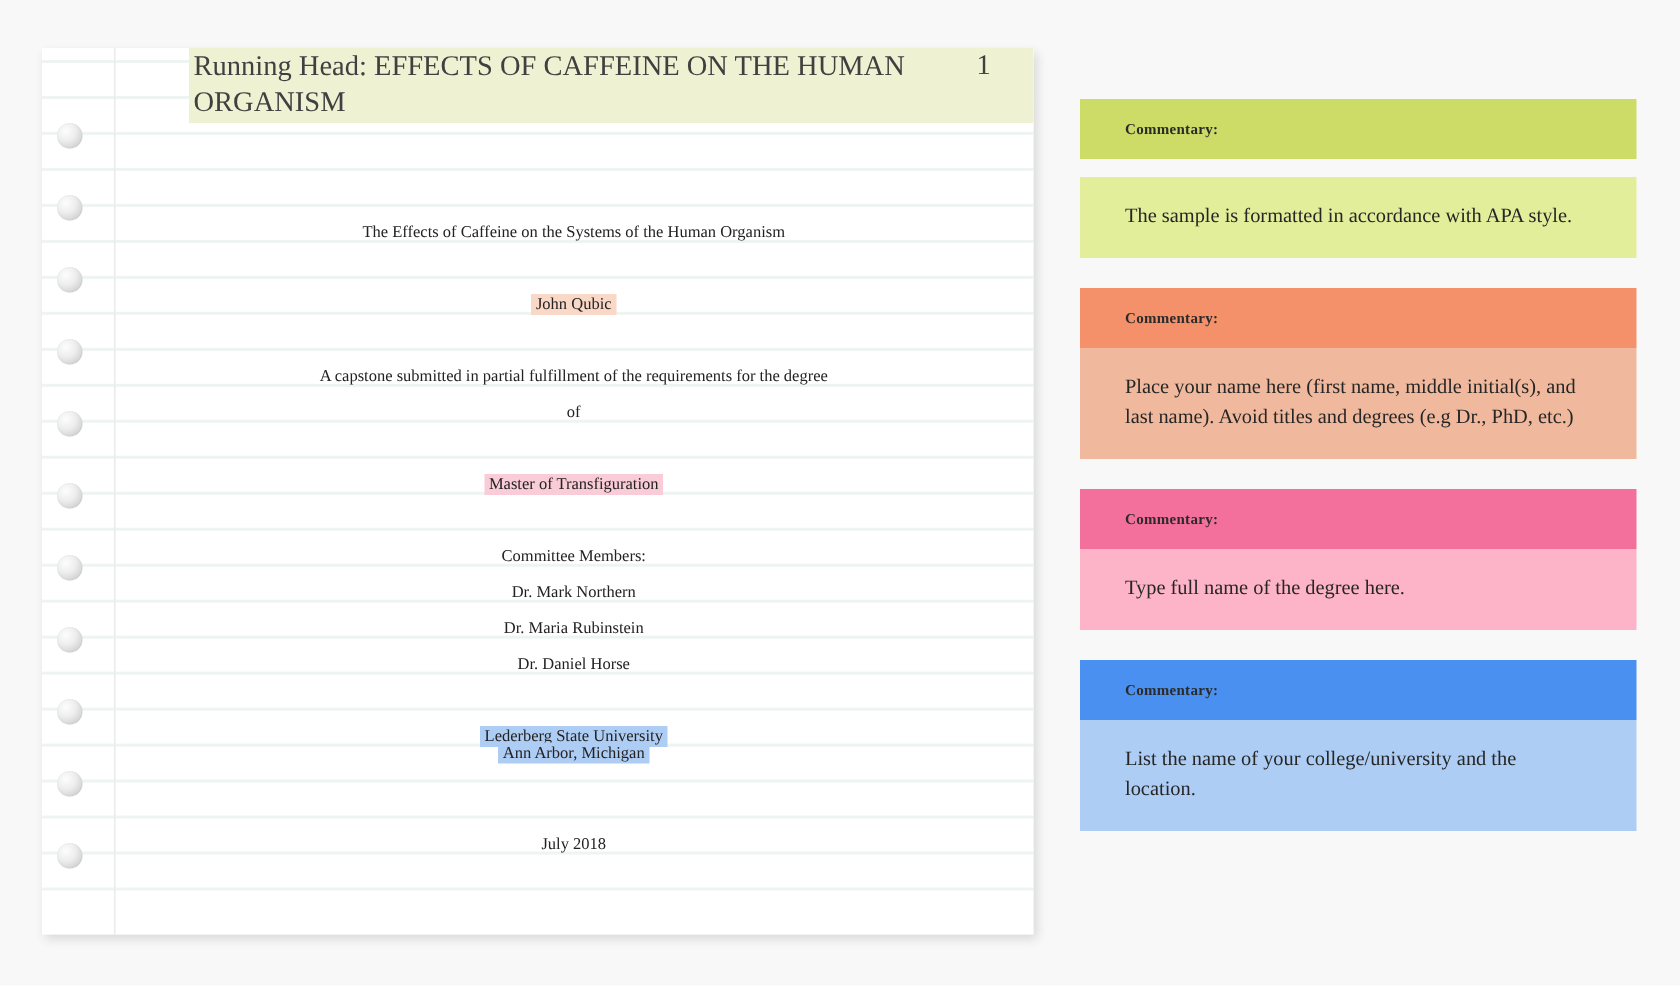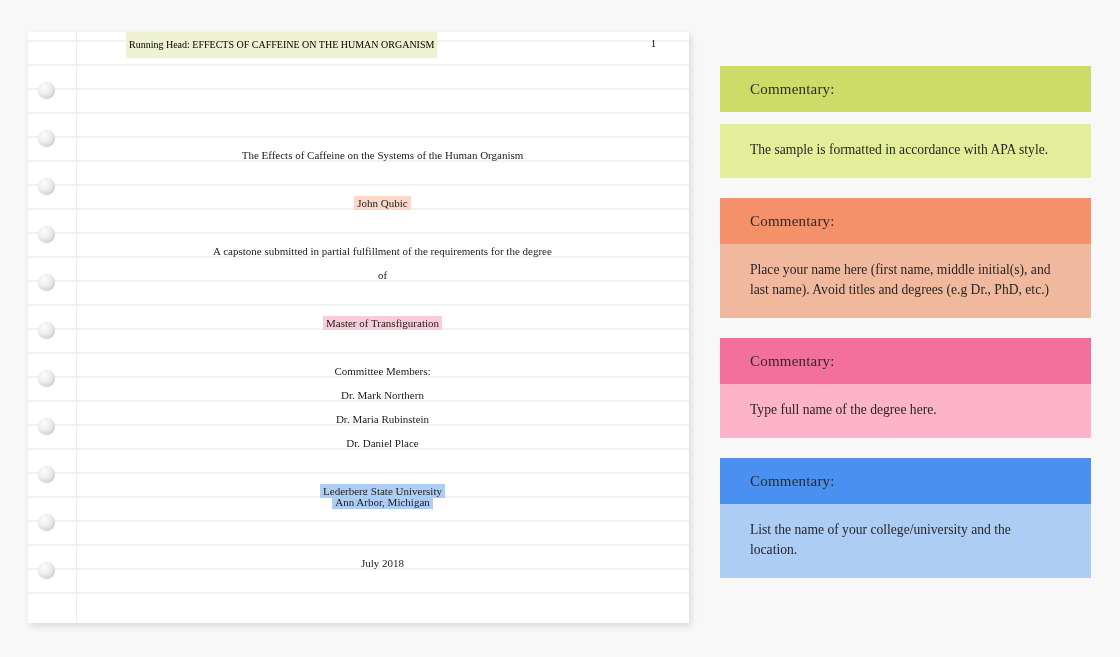--- a/index.html
+++ b/index.html
@@ -96,22 +96,22 @@
   .hl-peach  { background: #f9d8c7; }
   .hl-pink   { background: #f9ccd8; }
   .hl-blue   { background: #aecdf4; }
 
   #running-head-row {
     position: absolute;
     left: 0;
     right: 0;
     height: 24px;
     line-height: 24px;
-    font-size: 10px;
-    color: #000000;
+    font-size: 19px;
+    color: #404040;
   }
   #running-head-text {
     position: absolute;
     left: 50px;
     top: 0;
   }
   #page-number {
     position: absolute;
     left: 575px;
     top: 0;
@@ -122,22 +122,22 @@
     position: absolute;
     left: 720px;
     top: 66px;
     width: 371px;
   }
   .commentary-card {
     width: 100%;
     margin-bottom: 20px;
   }
   .commentary-header {
-    font-size: 15px;
-    font-weight: normal;
+    font-size: 10px;
+    font-weight: bold;
     color: #2b2b2b;
     padding: 15px 18px 14px 30px;
     letter-spacing: 0.2px;
   }
   .commentary-body {
     font-size: 13.6px;
     line-height: 20px;
     color: #262626;
     padding: 16px 30px 18px 30px;
   }
@@ -205,21 +205,21 @@
 
     <div class="doc-line" style="top:351px">
       <span>Dr. Mark Northern</span>
     </div>
 
     <div class="doc-line" style="top:375px">
       <span>Dr. Maria Rubinstein</span>
     </div>
 
     <div class="doc-line" style="top:399px">
-      <span>Dr. Daniel Place</span>
+      <span>Dr. Daniel Horse</span>
     </div>
 
     <div class="doc-line" style="top:447px">
       <span class="hl hl-blue">Lederberg State University</span>
     </div>
 
     <div class="doc-line" style="top:458px">
       <span class="hl hl-blue">Ann Arbor, Michigan</span>
     </div>
 

